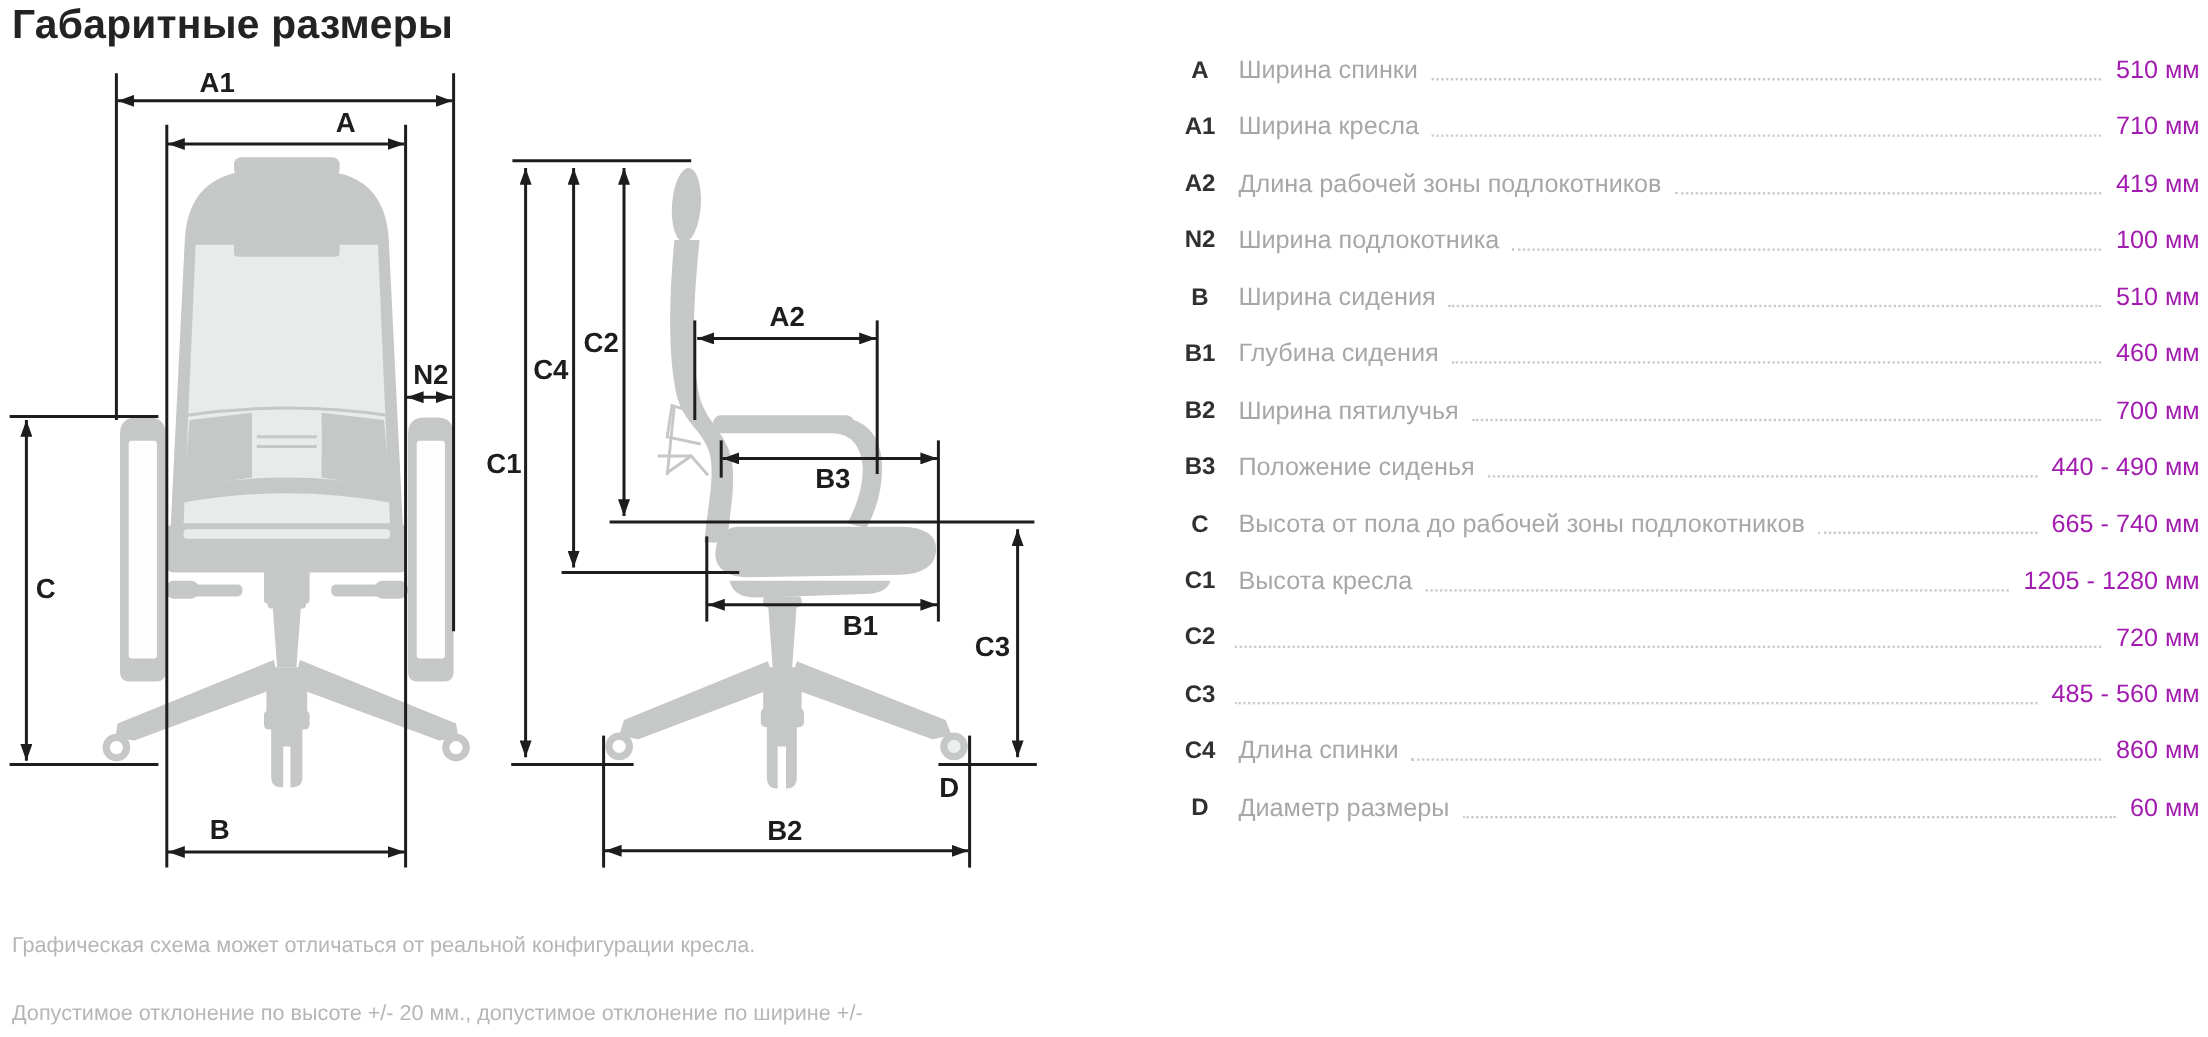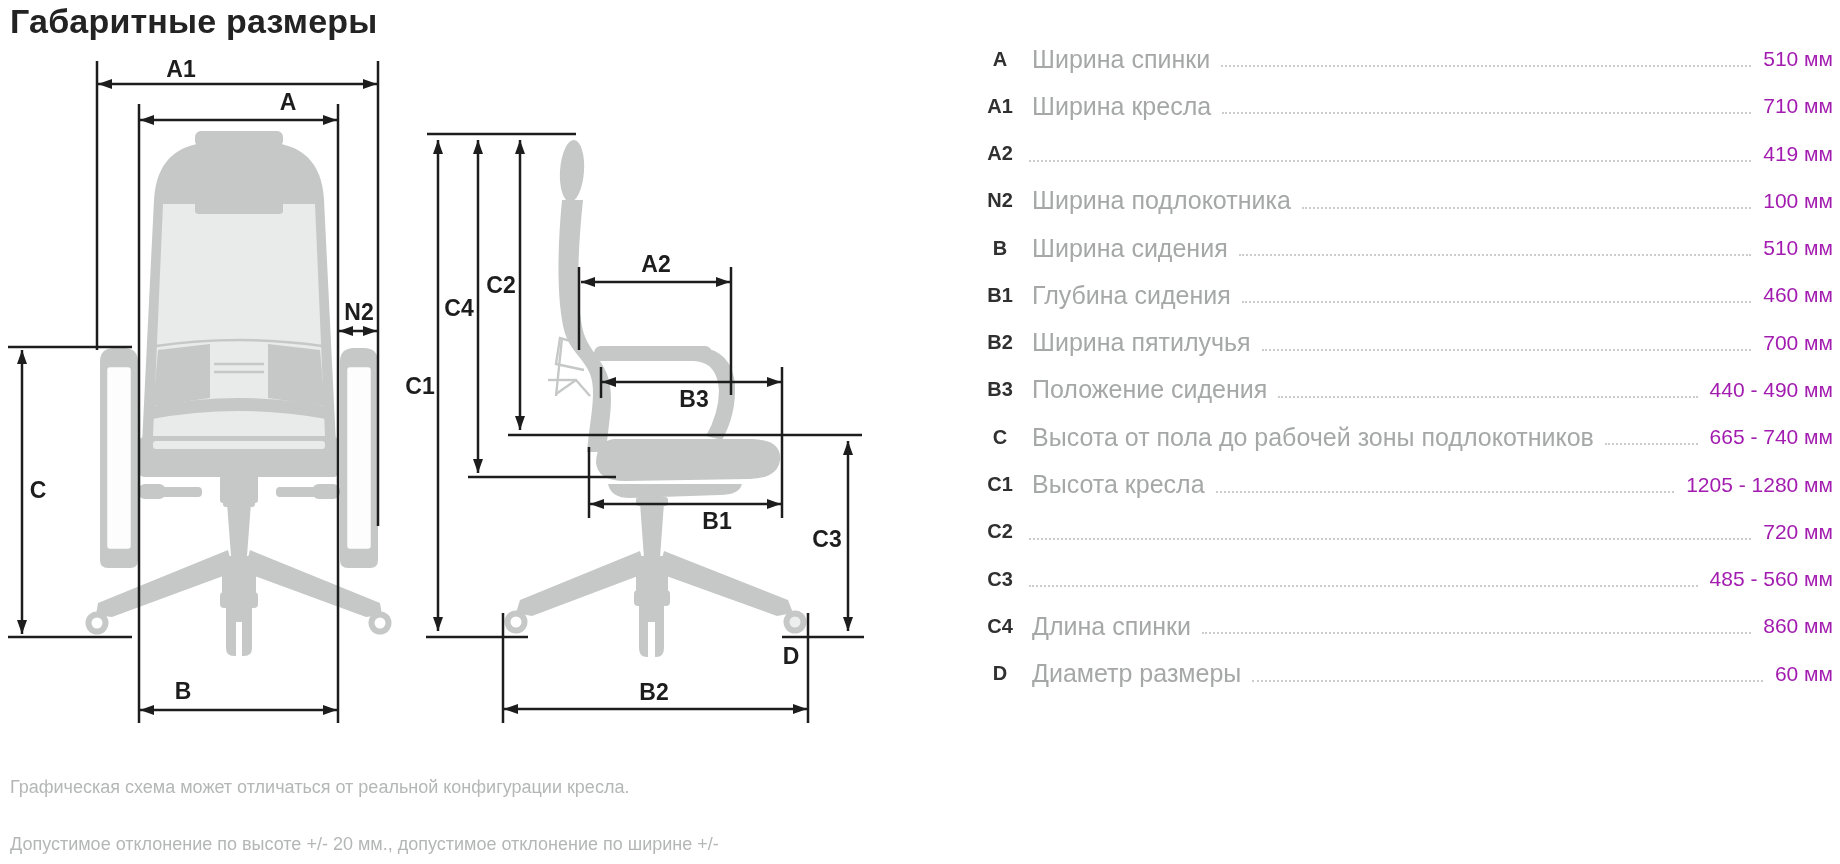--- a/index.html
+++ b/index.html
@@ -15,21 +15,21 @@
   }
   svg.diagram{position:absolute;left:0;top:0;}
   svg .dlabel{font-family:"Liberation Sans",sans-serif;font-weight:700;font-size:23px;fill:#1d1d1d;}
   .notes{position:absolute;left:10px;top:755px;width:712px;}
   .note1{font-size:18px;color:#b4b7b6;line-height:24px;margin-top:20px;}
   .note2{font-size:18px;color:#b4b7b6;line-height:31px;margin-top:30px;}
   
   .spec-table{position:absolute;left:982px;top:35.5px;width:851px;}
   .spec-row{height:47.27px;display:flex;align-items:center;}
   .spec-code{width:36px;text-align:center;font-size:20px;font-weight:700;color:#303030;flex:0 0 auto;}
-  .spec-label{margin-left:14px;font-size:25px;color:#a5a8a7;white-space:nowrap;flex:0 0 auto;}
+  .spec-label{margin-left:14px;font-size:21px;color:#a5a8a7;white-space:nowrap;flex:0 0 auto;}
   .leader{flex:1 1 auto;border-bottom:2px dotted #cbcdcc;margin:0 12px 0 11px;position:relative;top:7px;min-width:20px;}
   .spec-value{font-size:21px;color:#a21caf;white-space:nowrap;flex:0 0 auto;}
 </style>
 </head>
 <body>
 
 <div class="page-title">Габаритные размеры</div>
 
 <svg class="diagram" width="880" height="740" viewBox="0 0 880 740">
   <defs>
@@ -179,20 +179,21 @@
     <span class="spec-value">510 мм</span>
   </div>
   <div class="spec-row">
     <span class="spec-code">A1</span>
     <span class="spec-label">Ширина кресла</span>
     <div class="leader"></div>
     <span class="spec-value">710 мм</span>
   </div>
   <div class="spec-row">
     <span class="spec-code">A2</span>
+    <span class="spec-label">Длина рабочей зоны подлокотников</span>
     <div class="leader"></div>
     <span class="spec-value">419 мм</span>
   </div>
   <div class="spec-row">
     <span class="spec-code">N2</span>
     <span class="spec-label">Ширина подлокотника</span>
     <div class="leader"></div>
     <span class="spec-value">100 мм</span>
   </div>
   <div class="spec-row">
@@ -208,21 +209,21 @@
     <span class="spec-value">460 мм</span>
   </div>
   <div class="spec-row">
     <span class="spec-code">B2</span>
     <span class="spec-label">Ширина пятилучья</span>
     <div class="leader"></div>
     <span class="spec-value">700 мм</span>
   </div>
   <div class="spec-row">
     <span class="spec-code">B3</span>
-    <span class="spec-label">Положение сидения</span>
+    <span class="spec-label">Положение сиденья</span>
     <div class="leader"></div>
     <span class="spec-value">440 - 490 мм</span>
   </div>
   <div class="spec-row">
     <span class="spec-code">C</span>
     <span class="spec-label">Высота от пола до рабочей зоны подлокотников</span>
     <div class="leader"></div>
     <span class="spec-value">665 - 740 мм</span>
   </div>
   <div class="spec-row">

